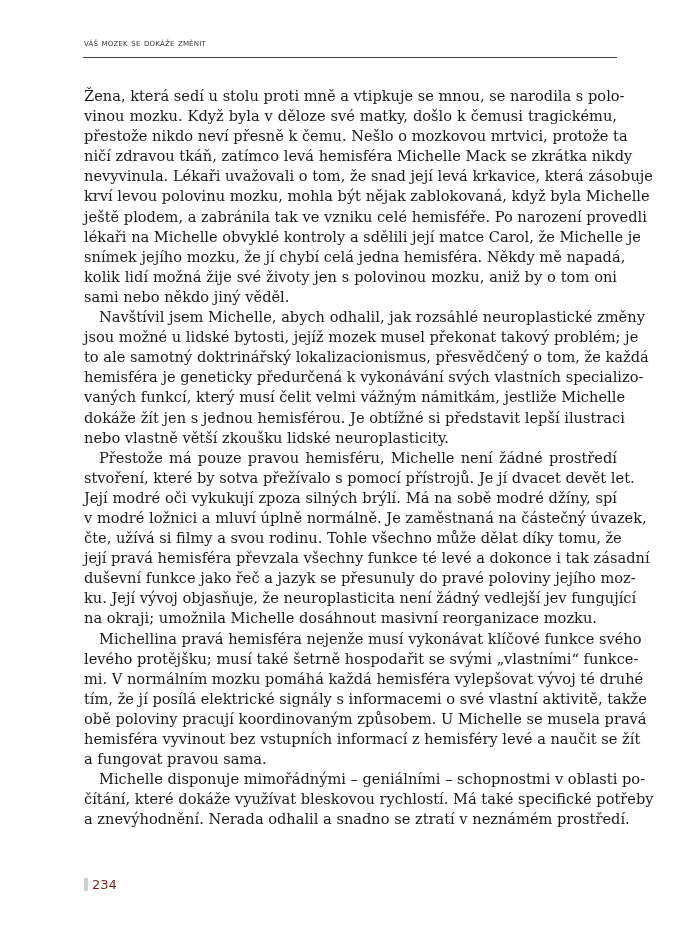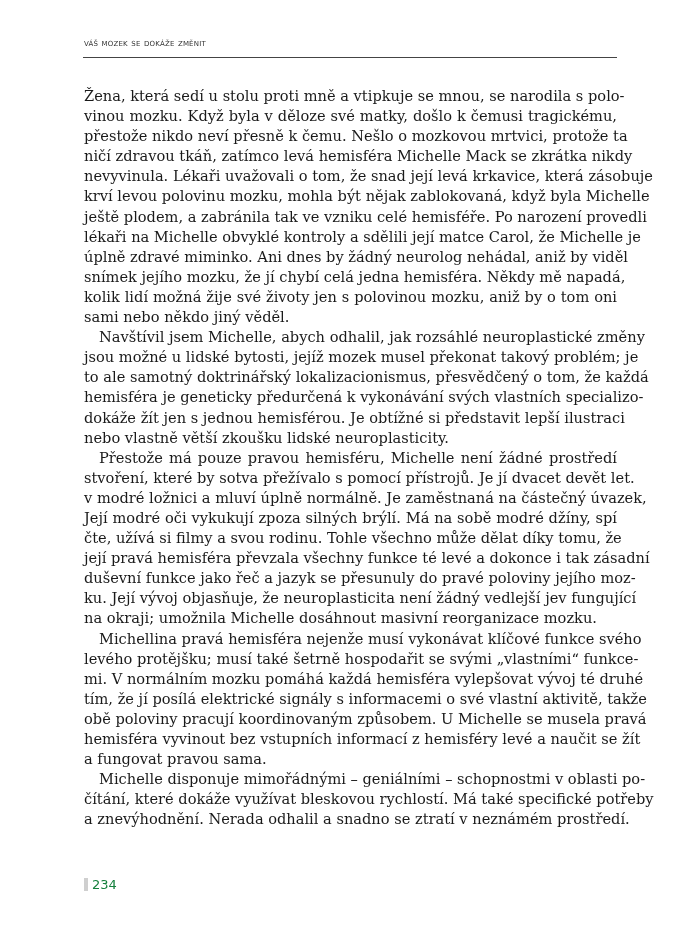--- a/index.html
+++ b/index.html
@@ -12,21 +12,21 @@
   }
   .head-rule { position:absolute; left:83px; top:57px; width:534px; height:0; border-top:1.4px solid #444; }
   .body {
     position:absolute; left:84px; top:86px; width:533px;
     font-family:"DejaVu Serif", serif; font-size:14.6px; line-height:20.1px; color:#1a1a1a;
     text-align:justify; hyphens:manual;
   }
   .body p { margin:0; text-indent:0; }
   .body .line { display:block; text-align:justify; text-align-last:justify; white-space:nowrap; overflow:visible; }
   .body .line.last { text-align-last:left; }
-  .folio { position:absolute; left:84px; top:877px; font-family:"DejaVu Sans", sans-serif; font-size:13px; color:#15803d; }
+  .folio { position:absolute; left:84px; top:877px; font-family:"DejaVu Sans", sans-serif; font-size:13px; color:#7f1d1d; }
   .folio-bar { display:inline-block; width:4px; height:13px; background:#cfcfcf; margin-right:4px; vertical-align:-2px; }
 </style>
 </head>
 <body>
 
 <div class="page">
   <div class="running-head">
     <span>Váš mozek se dokáže změnit</span>
   </div>
   <div class="head-rule"></div>
@@ -34,38 +34,38 @@
   <div class="body" id="body-text">
       <p>
         <span class="line">Žena, která sedí u stolu proti mně a vtipkuje se mnou, se narodila s polo-</span>
         <span class="line">vinou mozku. Když byla v děloze své matky, došlo k čemusi tragickému,</span>
         <span class="line">přestože nikdo neví přesně k čemu. Nešlo o mozkovou mrtvici, protože ta</span>
         <span class="line">ničí zdravou tkáň, zatímco levá hemisféra Michelle Mack se zkrátka nikdy</span>
         <span class="line">nevyvinula. Lékaři uvažovali o tom, že snad její levá krkavice, která zásobuje</span>
         <span class="line">krví levou polovinu mozku, mohla být nějak zablokovaná, když byla Michelle</span>
         <span class="line">ještě plodem, a zabránila tak ve vzniku celé hemisféře. Po narození provedli</span>
         <span class="line">lékaři na Michelle obvyklé kontroly a sdělili její matce Carol, že Michelle je</span>
-        <span class="line">úplně zdravé miminko. Ani dnes by žádný neurolog nehádal, aniž by viděl</span>
         <span class="line">snímek jejího mozku, že jí chybí celá jedna hemisféra. Někdy mě napadá,</span>
         <span class="line">kolik lidí možná žije své životy jen s polovinou mozku, aniž by o tom oni</span>
         <span class="line last">sami nebo někdo jiný věděl.</span>
       </p>
       <p>
         <span class="line" style="text-indent: 15px;">Navštívil jsem Michelle, abych odhalil, jak rozsáhlé neuroplastické změny</span>
         <span class="line">jsou možné u lidské bytosti, jejíž mozek musel překonat takový problém; je</span>
         <span class="line">to ale samotný doktrinářský lokalizacionismus, přesvědčený o tom, že každá</span>
         <span class="line">hemisféra je geneticky předurčená k vykonávání svých vlastních specializo-</span>
+        <span class="line">vaných funkcí, který musí čelit velmi vážným námitkám, jestliže Michelle</span>
         <span class="line">dokáže žít jen s jednou hemisférou. Je obtížné si představit lepší ilustraci</span>
         <span class="line last">nebo vlastně větší zkoušku lidské neuroplasticity.</span>
       </p>
       <p>
         <span class="line" style="text-indent: 15px;">Přestože má pouze pravou hemisféru, Michelle není žádné prostředí</span>
         <span class="line">stvoření, které by sotva přežívalo s pomocí přístrojů. Je jí dvacet devět let.</span>
+        <span class="line">Její modré oči vykukují zpoza silných brýlí. Má na sobě modré džíny, spí</span>
         <span class="line">v modré ložnici a mluví úplně normálně. Je zaměstnaná na částečný úvazek,</span>
-        <span class="line">Její modré oči vykukují zpoza silných brýlí. Má na sobě modré džíny, spí</span>
         <span class="line">čte, užívá si filmy a svou rodinu. Tohle všechno může dělat díky tomu, že</span>
         <span class="line">její pravá hemisféra převzala všechny funkce té levé a dokonce i tak zásadní</span>
         <span class="line">duševní funkce jako řeč a jazyk se přesunuly do pravé poloviny jejího moz-</span>
         <span class="line">ku. Její vývoj objasňuje, že neuroplasticita není žádný vedlejší jev fungující</span>
         <span class="line last">na okraji; umožnila Michelle dosáhnout masivní reorganizace mozku.</span>
       </p>
       <p>
         <span class="line" style="text-indent: 15px;">Michellina pravá hemisféra nejenže musí vykonávat klíčové funkce svého</span>
         <span class="line">levého protějšku; musí také šetrně hospodařit se svými „vlastními“ funkce-</span>
         <span class="line">mi. V normálním mozku pomáhá každá hemisféra vylepšovat vývoj té druhé</span>

